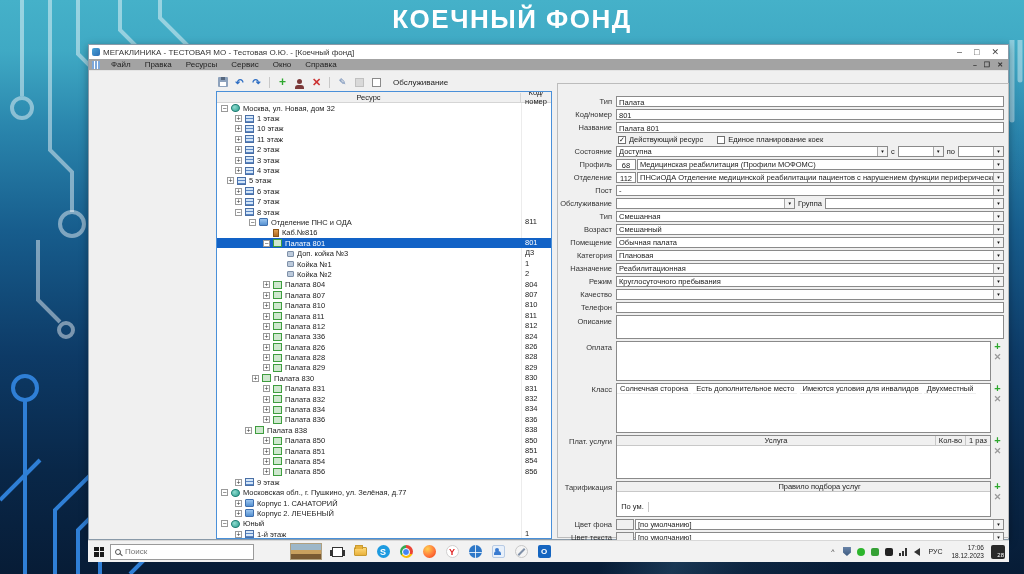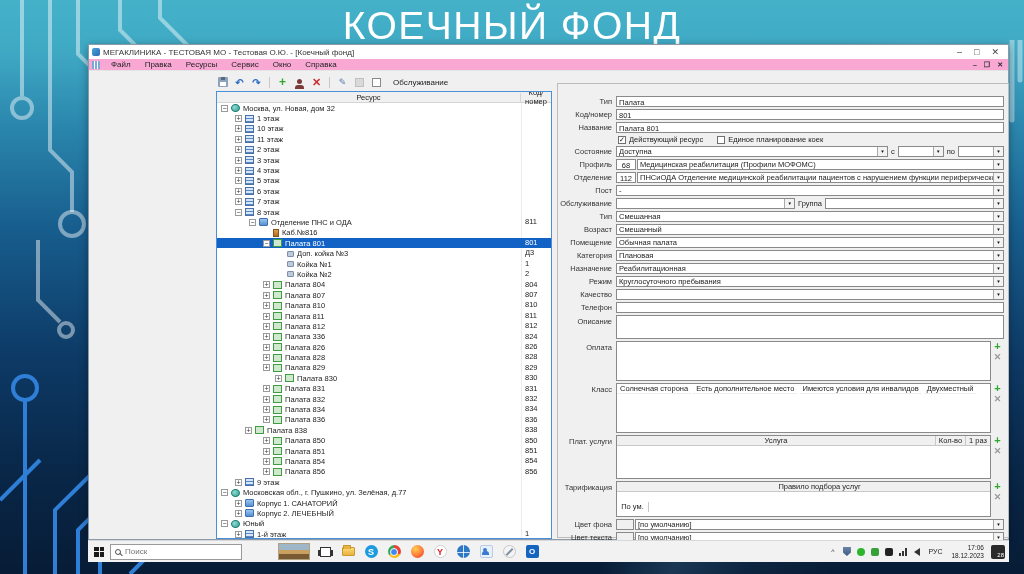--- a/index.html
+++ b/index.html
@@ -8,34 +8,34 @@
 
   
   .slide { position:relative; width:1024px; height:574px;
     background:linear-gradient(180deg,#45b1c9 0%,#3fa9c4 9%,#2a86ad 22%,#175d8d 40%,#0d3a66 62%,#092748 82%,#071c36 100%); }
   .circuit { position:absolute; pointer-events:none; }
   .streak { position:absolute; left:380px; top:40px; width:900px; height:700px;
     background:linear-gradient(115deg, transparent 38%, rgba(120,190,230,0.16) 44%, rgba(120,190,230,0.05) 50%, transparent 58%);
     transform:rotate(0deg); pointer-events:none; }
 
   .slide-title { position:absolute; top:4px; left:0; width:100%; text-align:center;
-    color:#ffffff; font-size:39px; letter-spacing:1.5px; font-weight:400; }
+    color:#ffffff; font-size:26px; letter-spacing:1.5px; font-weight:700; }
 
   
   .window { position:absolute; left:88px; top:44px; width:921px; height:496px;
     background:#f0f0f0; border:1px solid #8a9aa8; box-shadow:0 2px 8px rgba(0,0,0,0.35); }
 
   .titlebar { position:absolute; top:0; left:0; right:0; height:14px; background:#ffffff;
     display:flex; align-items:center; font-size:8px; color:#333; padding:0 3px; }
   .app-icon { width:8px; height:8px; background:linear-gradient(135deg,#4aa3d8,#2a6db3); border-radius:2px; margin-right:3px; flex:none; }
   .titlebar-text { flex:1; white-space:nowrap; overflow:hidden; }
   .win-controls { display:flex; gap:12px; font-size:9px; color:#444; padding-right:6px; }
   .win-controls span { cursor:default; line-height:12px; }
 
-  .menubar { position:absolute; top:14px; left:0; right:0; height:12px; background:#f9a8d4;
+  .menubar { position:absolute; top:14px; left:0; right:0; height:12px; background:#a3a3a3;
     border-bottom:1px solid #e4e4e4; display:flex; align-items:center; font-size:8px; color:#222; }
   .menu-grip { width:8px; height:8px; margin:0 4px 0 3px;
     background:repeating-linear-gradient(90deg,#7da7d9 0 2px,#fff 2px 3px); }
   .menubar .mi { padding:0 7px; }
   .child-controls { margin-left:auto; display:flex; gap:7px; font-size:7px; color:#333; padding-right:5px; font-weight:bold; }
 
   
   .toolbar { position:absolute; left:127px; top:29px; height:16px; display:flex; align-items:center; gap:4px; font-size:8px; }
   .tb { width:13px; height:13px; display:flex; align-items:center; justify-content:center; font-size:10px; flex:none; }
   .tb-sep { width:1px; height:11px; background:#c8c8c8; margin:0 2px; }
@@ -108,21 +108,21 @@
   .gridtbl .ghead { display:flex; background:#f0f0f0; border-bottom:1px solid #c8c8c8; height:10px; align-items:center; }
   .gridtbl .gc { border-right:1px solid #c8c8c8; text-align:center; line-height:10px; white-space:nowrap; overflow:hidden; }
   .swatch { width:18px; height:11px; flex:none; background:#f0f0f0; border:1px solid #8a8a8a; margin-right:1px; }
 
   
   .taskbar { position:absolute; left:88px; top:540px; width:921px; height:22px;
     background:#f2f2f2; border-top:1px solid #d8d8d8; display:flex; align-items:center; font-size:8px; }
   .start { width:22px; height:100%; display:flex; align-items:center; justify-content:center; flex:none; }
   .start .panes { width:10px; height:10px; display:grid; grid-template-columns:1fr 1fr; gap:1px; }
   .start .panes i { background:#1a1a1a; }
-  .searchbox { width:132px; height:16px; background:#fff; border:1px solid #9a9a9a; display:flex; align-items:center; padding:0 4px; gap:4px; flex:none; }
+  .searchbox { width:144px; height:16px; background:#fff; border:1px solid #9a9a9a; display:flex; align-items:center; padding:0 4px; gap:4px; flex:none; }
   .searchbox input { border:none; outline:none; width:100%; font-size:8px; font-family:"Liberation Sans",sans-serif; background:transparent; color:#444; }
   .mag { width:6px; height:6px; border:1px solid #555; border-radius:50%; position:relative; flex:none; }
   .mag::after { content:""; position:absolute; width:4px; height:1px; background:#555; transform:rotate(45deg); right:-3px; bottom:-1px; }
   .tk-gap { width:36px; flex:none; }
   .painting { width:32px; height:17px; flex:none; border:1px solid #b0a080;
     background:linear-gradient(180deg,#9db7c8 0 40%, #c9a05f 40% 70%, #7a5a33 70% 100%); margin-right:8px; }
   .tkicons { display:flex; align-items:center; gap:9px; flex:none; }
   .tki { width:14px; height:14px; display:flex; align-items:center; justify-content:center; font-size:9px; font-weight:bold; flex:none; }
   .tv { width:11px; height:10px; border:1px solid #333; background:#fff; position:relative; }
   .tv::before { content:""; position:absolute; left:-3px; top:2px; width:2px; height:6px; background:#333; }
@@ -302,21 +302,21 @@
             <span class="node-icon"></span>
             <span class="node-label">3 этаж</span>
             <span class="node-code"></span>
           </div>
           <div class="tree-row exp-plus ico-floor" style="padding-left: 18px;">
             <span class="expander"></span>
             <span class="node-icon"></span>
             <span class="node-label">4 этаж</span>
             <span class="node-code"></span>
           </div>
-          <div class="tree-row exp-plus ico-floor" style="padding-left: 18px;">
+          <div class="tree-row exp-plus ico-floor" style="padding-left: 10px;">
             <span class="expander"></span>
             <span class="node-icon"></span>
             <span class="node-label">5 этаж</span>
             <span class="node-code"></span>
           </div>
           <div class="tree-row exp-plus ico-floor" style="padding-left: 18px;">
             <span class="expander"></span>
             <span class="node-icon"></span>
             <span class="node-label">6 этаж</span>
             <span class="node-code"></span>
@@ -416,21 +416,21 @@
             <span class="node-icon"></span>
             <span class="node-label">Палата 828</span>
             <span class="node-code">828</span>
           </div>
           <div class="tree-row exp-plus ico-ward" style="padding-left: 46px;">
             <span class="expander"></span>
             <span class="node-icon"></span>
             <span class="node-label">Палата 829</span>
             <span class="node-code">829</span>
           </div>
-          <div class="tree-row exp-plus ico-ward" style="padding-left: 58px;">
+          <div class="tree-row exp-plus ico-ward" style="padding-left: 35px;">
             <span class="expander"></span>
             <span class="node-icon"></span>
             <span class="node-label">Палата 830</span>
             <span class="node-code">830</span>
           </div>
           <div class="tree-row exp-plus ico-ward" style="padding-left: 46px;">
             <span class="expander"></span>
             <span class="node-icon"></span>
             <span class="node-label">Палата 831</span>
             <span class="node-code">831</span>

